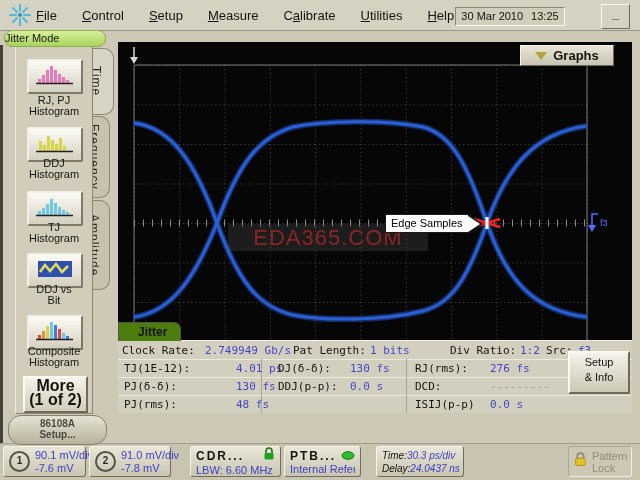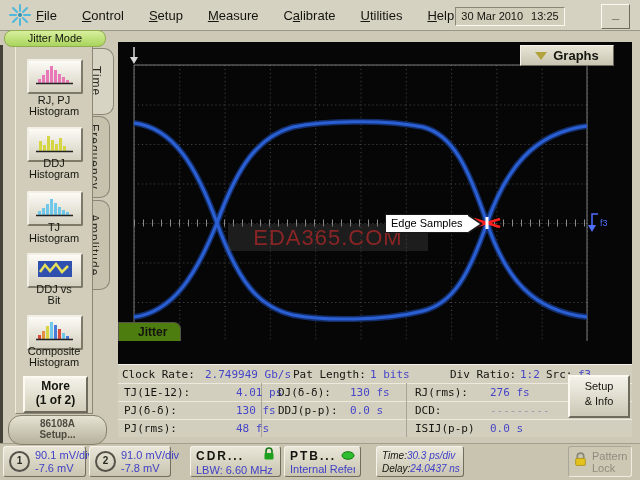--- a/index.html
+++ b/index.html
@@ -19,42 +19,42 @@
   .datetime{position:absolute;left:455px;top:7px;width:108px;height:17px;line-height:17px;
     text-align:center;font-size:11px;color:#15150f;background:#d2cebc;
     border:1px solid;border-color:#8a8678 #fbf9f0 #fbf9f0 #8a8678;}
   .datetime .t{margin-left:8px;}
   .minbtn{position:absolute;left:601px;top:4px;width:27px;height:23px;background:#d6d2c2;
     border:1px solid;border-color:#fbf9f0 #6e6b5d #6e6b5d #fbf9f0;
     font-size:13px;font-weight:bold;color:#333;text-align:center;line-height:18px;}
   
   .modebar{position:absolute;left:4px;top:30px;width:100px;height:15px;
     background:linear-gradient(#d8ef9d,#a9d45d);border:1px solid #8fae4e;border-radius:8px;
-    font-size:11px;color:#15150f;text-align:center;line-height:14px;z-index:8;}
+    font-size:11px;color:#15150f;line-height:14px;z-index:8;}
   
   .side-edge{position:absolute;left:0;top:45px;width:3px;height:398px;background:#45423a;}
   .vtab{position:absolute;border:1px solid #8a8678;border-left:none;
     border-radius:0 10px 10px 0;display:flex;align-items:center;justify-content:center;
     z-index:4;cursor:default;}
   .vtab span{writing-mode:vertical-rl;font-size:12px;color:#2a2a22;letter-spacing:1px;}
   .vtab.active{left:78px;top:48px;width:35px;height:65px;background:#d8d4c4;}
   .vtab.t2{left:78px;top:116px;width:31px;height:80px;background:#c6c2ad;}
   .vtab.t3{left:78px;top:200px;width:31px;height:88px;background:#c6c2ad;}
   .btnpanel{position:absolute;left:15px;top:46px;width:76px;height:366px;background:#d1cdba;
     border:1px solid;border-color:#eeebdd #8a8678 #8a8678 #eeebdd;z-index:5;}
   .icon-btn{position:absolute;left:11px;width:52px;height:31px;
     background:linear-gradient(#fcfbf6,#d4d0bf);
     border:2px solid;border-color:#f2f0e6 #7d7a6a #7d7a6a #f2f0e6;border-radius:2px;
     display:flex;align-items:center;justify-content:center;cursor:default;}
   .btn-label{position:absolute;left:0;width:76px;text-align:center;font-size:11px;
     line-height:11px;color:#15150f;}
   .more-btn{position:absolute;left:7px;top:329px;width:61px;height:32px;
     background:linear-gradient(#f4f2e9,#d2ceba);
     border:2px solid;border-color:#fbf9f0 #6e6b5d #6e6b5d #fbf9f0;
-    text-align:center;font-size:12px;font-weight:bold;color:#15150f;line-height:14px;padding-top:1px;}
+    text-align:center;font-size:16px;font-weight:bold;color:#15150f;line-height:14px;padding-top:1px;}
   .module-btn{position:absolute;left:8px;top:415px;width:97px;height:26px;border-radius:13px;
     background:linear-gradient(#e6e3d3,#b5b19c);border:1px solid #84816d;
     text-align:center;font-size:10px;font-weight:bold;color:#4e4b40;line-height:11px;padding-top:2px;
     z-index:6;}
   
   .graph{position:absolute;left:118px;top:42px;width:514px;height:370px;background:#060606;}
   .graphs-btn{position:absolute;left:402px;top:3px;width:92px;height:19px;
     background:linear-gradient(#e8e5d6,#c9c5b2);
     border:1px solid;border-color:#f6f4ea #6e6b5d #6e6b5d #f6f4ea;border-radius:0;
     display:flex;align-items:center;justify-content:center;gap:6px;
@@ -71,21 +71,21 @@
   .callout::after{content:"";position:absolute;left:100%;top:50%;margin-top:-8px;
     border-top:8px solid transparent;border-bottom:8px solid transparent;border-left:12px solid #ffffff;}
   
   .jitter-tab{position:absolute;left:0;top:280px;width:58px;height:18px;background:#4d7c0f;
     border:1px solid #55524a;border-bottom:none;border-radius:0 7px 0 0;
     display:flex;align-items:center;gap:4px;padding-left:3px;z-index:6;}
   .jitter-tab .chev{width:0;height:0;border-left:6px solid transparent;border-right:6px solid transparent;
     border-top:7px solid #ecead e0;border-top-color:#e4e1d2;}
   .jitter-tab .lbl{font-size:12px;font-weight:bold;color:#15150f;}
   .jpanel{position:absolute;left:0;top:298px;width:514px;height:72px;background:#d3cfbf;
-    border-top:1px solid #f2f0e6;font-family:"DejaVu Sans Mono", monospace;font-size:11px;z-index:5;margin-top:24px;}
+    border-top:1px solid #f2f0e6;font-family:"DejaVu Sans Mono", monospace;font-size:11px;z-index:5;}
   .jpanel .lab{color:#15150f;position:absolute;white-space:pre;}
   .jpanel .val{color:#4545c8;position:absolute;white-space:pre;}
   .jpanel .val.dim{color:#9a98b0;}
   .jp-rowline{position:absolute;left:0;width:514px;height:1px;background:#edeadd;}
   .jp-vline{position:absolute;top:18px;bottom:0;width:1px;background:#a8a496;}
   .setup-info{position:absolute;left:450px;top:10px;width:58px;height:37px;
     background:linear-gradient(#f4f2e9,#ccc8b6);
     border:2px solid;border-color:#fbf9f0 #6e6b5d #6e6b5d #fbf9f0;
     font-family:"Liberation Sans",sans-serif;font-size:11px;color:#15150f;
     text-align:center;line-height:15px;padding-top:2px;z-index:7;}

